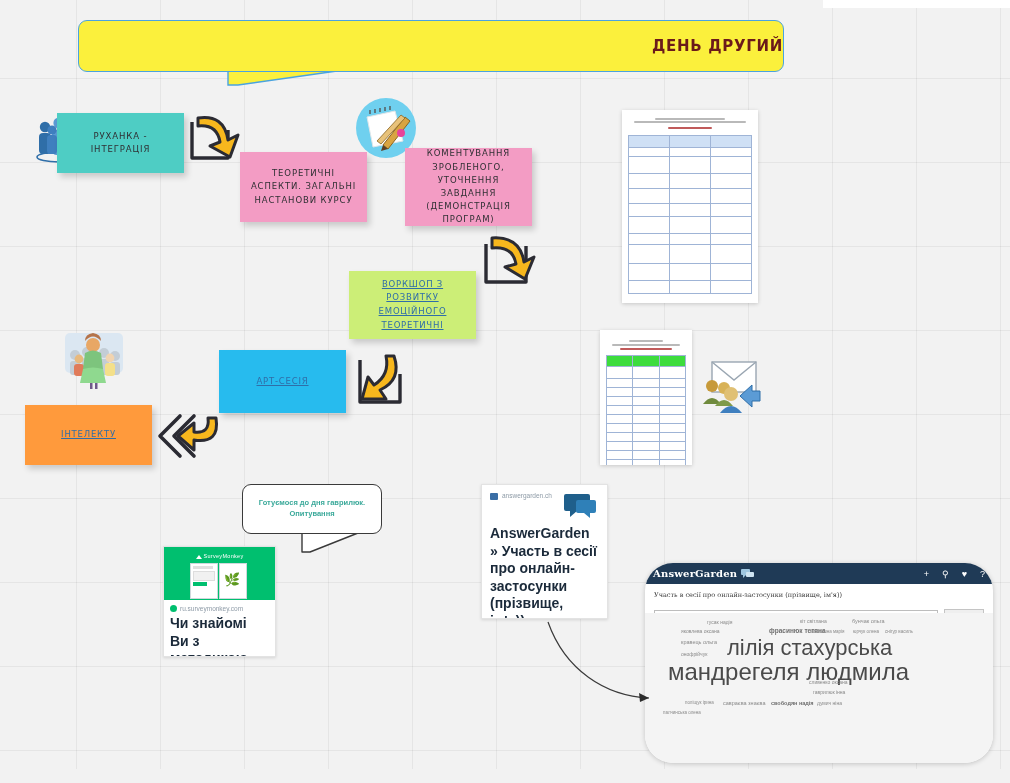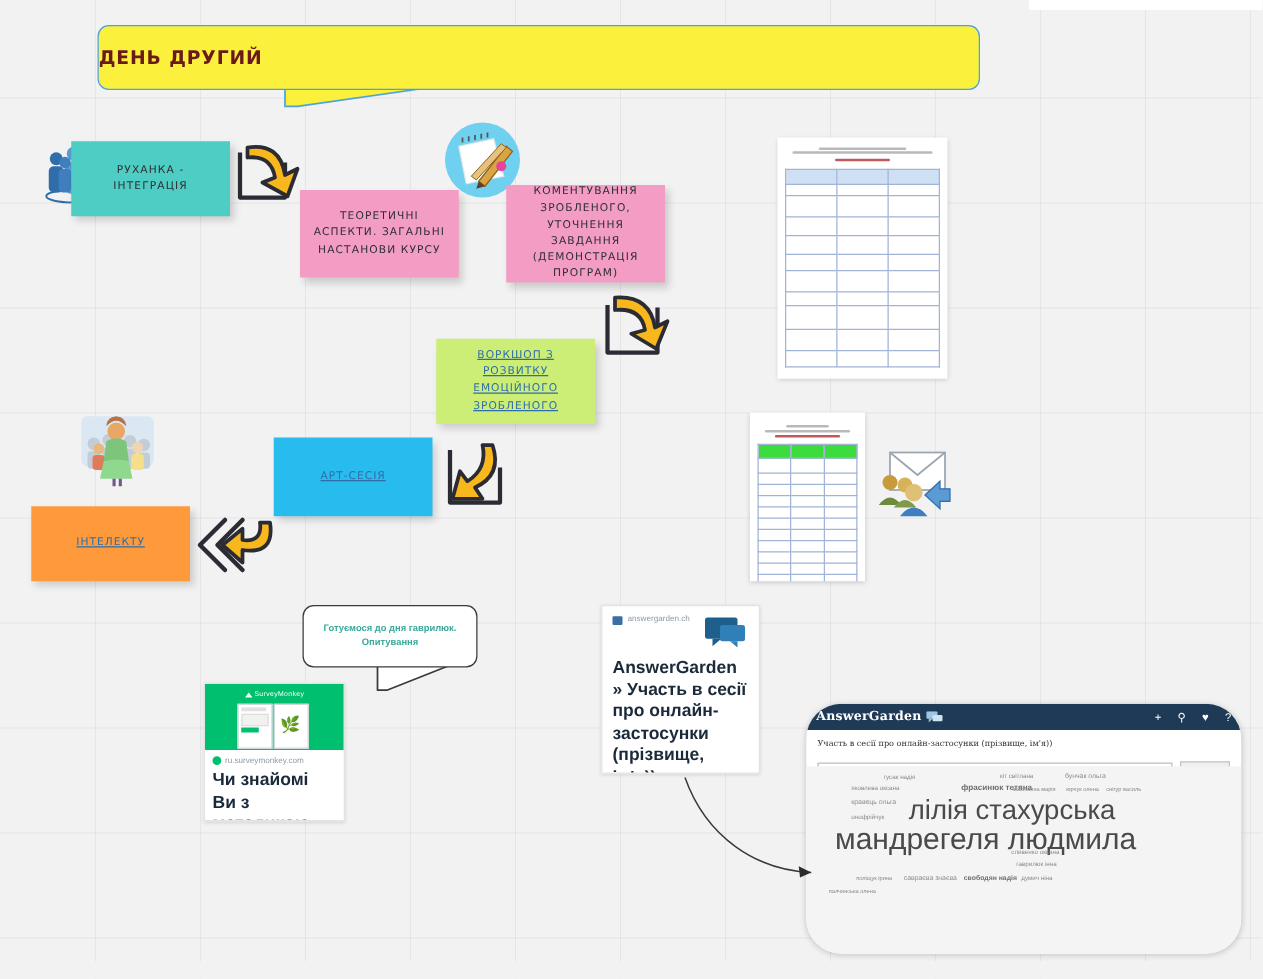--- a/index.html
+++ b/index.html
@@ -17,21 +17,21 @@
       linear-gradient(to bottom, rgba(0,0,0,.055) 1px, transparent 1px);
     background-size:84px 84px;
     background-position:-8px -6px;
   }
   .white-strip{position:absolute;background:#fff;}
 
   
   #banner{
     position:absolute;left:78px;top:20px;width:706px;height:52px;
     background:#fbf03c;border:1.6px solid #4aa3df;border-radius:9px;
-    display:flex;align-items:center;justify-content:flex-start;
+    display:flex;align-items:center;justify-content:flex-end;
     box-sizing:border-box;z-index:6;
   }
   #banner .ttl{
     color:#6b1a1a;font-weight:bold;font-size:15px;letter-spacing:.7px;
     font-family:"DejaVu Sans", sans-serif;
   }
   #banner-tail{
     position:absolute;left:226px;top:69px;width:120px;height:18px;z-index:5;
   }
 
@@ -231,21 +231,21 @@
   <div class="txt" style="white-space:pre-line">КОМЕНТУВАННЯ
 ЗРОБЛЕНОГО,
 УТОЧНЕННЯ ЗАВДАННЯ
 (ДЕМОНСТРАЦІЯ
 ПРОГРАМ)</div>
 </div>
 <div class="card" id="card-workshop">
   <div class="lnk" style="white-space:pre-line">ВОРКШОП З
 РОЗВИТКУ
 ЕМОЦІЙНОГО
-ЗРОБЛЕНОГО</div>
+ТЕОРЕТИЧНІ</div>
 </div>
 <div class="card" id="card-art">
   <div class="lnk" style="white-space:pre-line">АРТ-СЕСІЯ</div>
 </div>
 <div class="card" id="card-reflex">
   <div class="lnk" style="white-space:pre-line">ІНТЕЛЕКТУ</div>
 </div>
 
 <div class="doc" style="left:622px;top:110px;width:136px;height:193px;">
   <div class="doc-inner">

